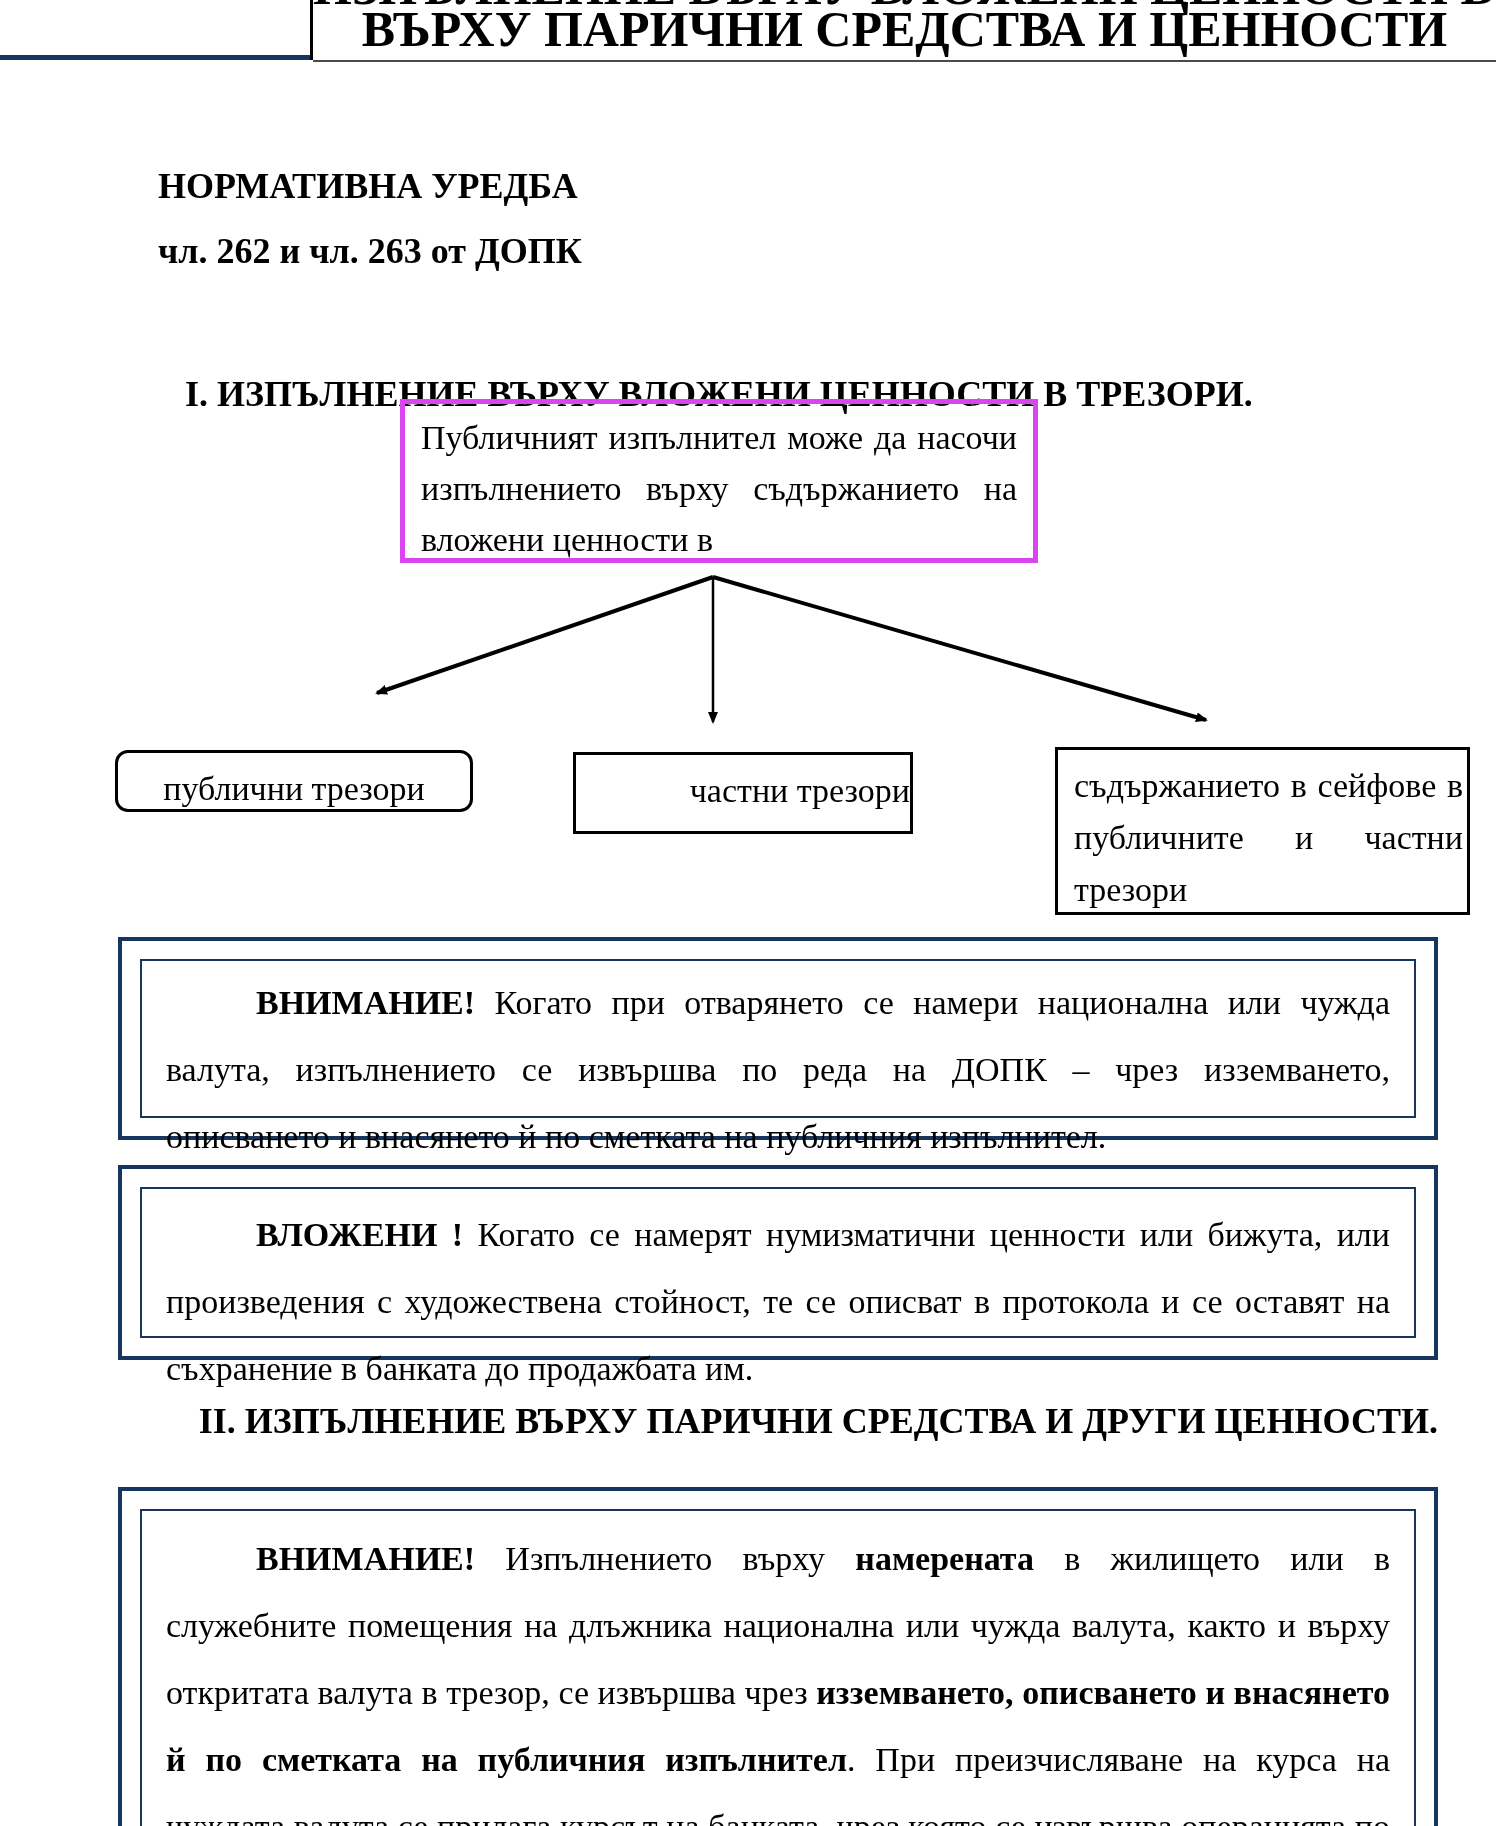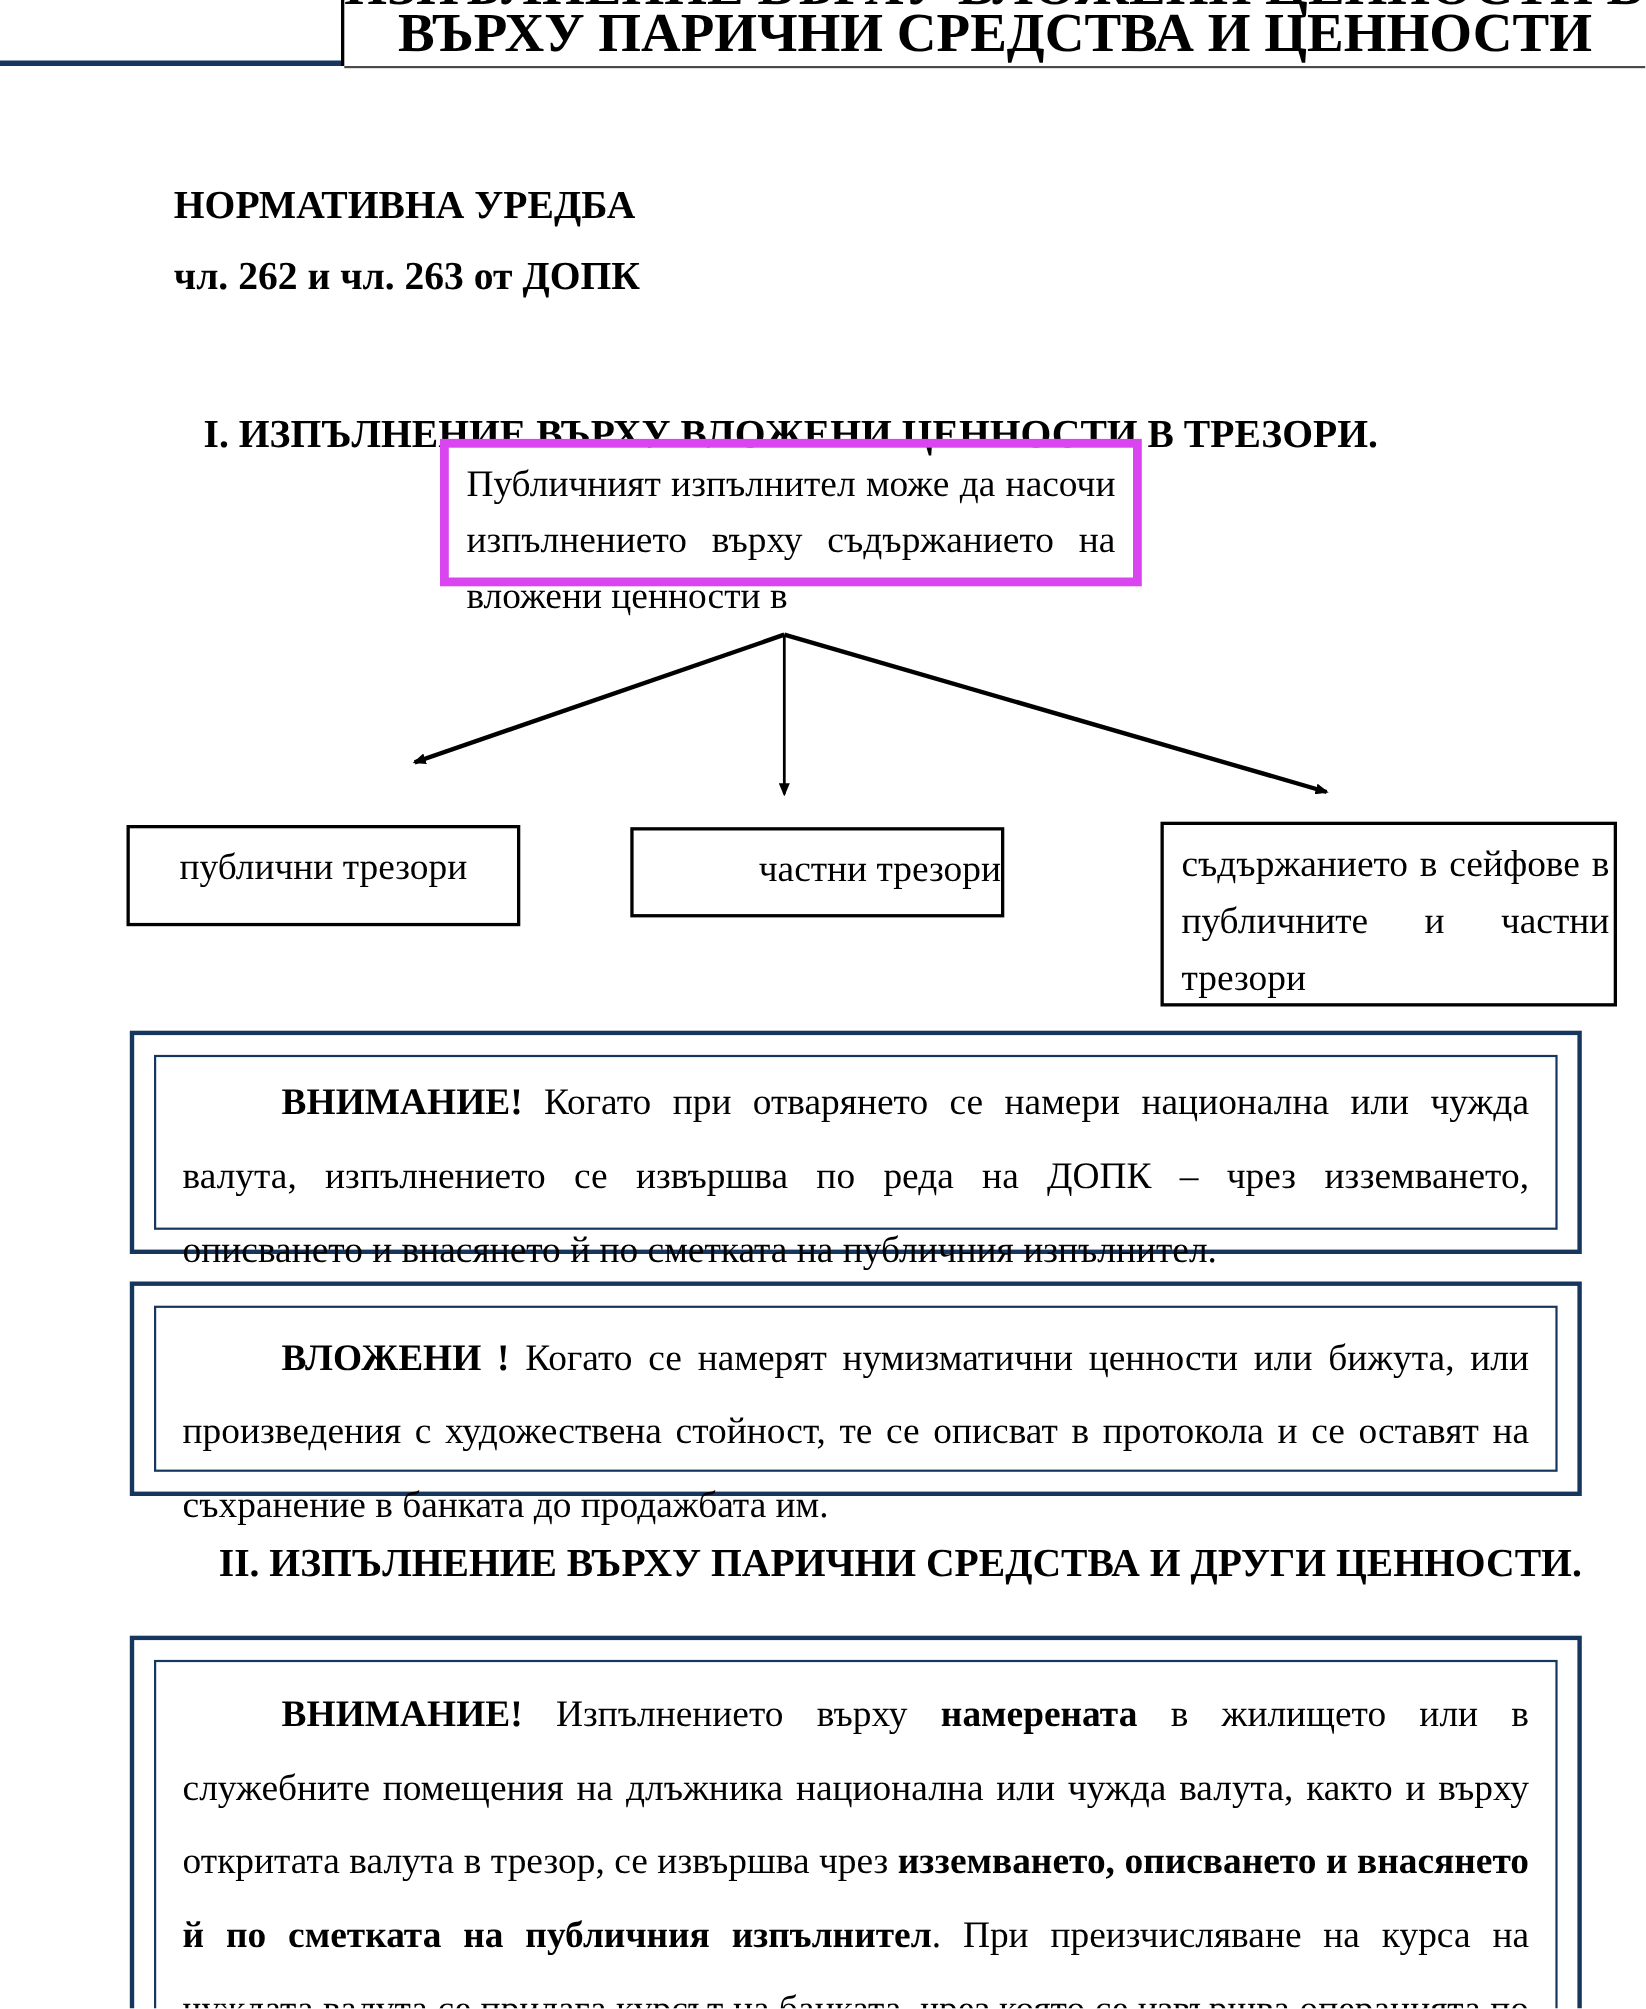--- a/index.html
+++ b/index.html
@@ -38,32 +38,32 @@
   .norm-heading { position: absolute; left: 158px; top: 165px; font-size: 36px; font-weight: bold; white-space: nowrap; }
   .norm-sub     { position: absolute; left: 158px; top: 230px; font-size: 36px; font-weight: bold; white-space: nowrap; }
   .section1-heading { position: absolute; left: 185px; top: 328px; font-size: 36px; font-weight: bold; white-space: nowrap; margin-top: 45px; }
   .section2-heading {
     position: absolute; left: 118px; top: 1400px; width: 1320px;
     font-size: 36px; font-weight: bold; text-align: right; white-space: nowrap;
   }
 
   
   .root-box {
-    position: absolute; left: 400px; top: 399px; width: 638px; height: 134px;
-    border: 8px solid #d946ef; box-sizing: border-box;
+    position: absolute; left: 400px; top: 399px; width: 638px; height: 164px;
+    border: 5px solid #d946ef; box-sizing: border-box;
     padding: 8px 16px 0 16px;
     font-size: 34px; line-height: 51px; text-align: justify;
   }
   .arrows-svg { position: absolute; left: 0; top: 0; pointer-events: none; }
 
   .branch-box {
     position: absolute; border: 3px solid #000000; box-sizing: border-box;
     font-size: 34px;
   }
-  .branch-1 { left: 115px; top: 750px; width: 358px; height: 92px; text-align: center; line-height: 72px; }
+  .branch-1 { left: 115px; top: 750px; width: 358px; height: 62px; text-align: center; line-height: 72px; border-radius: 13px; }
   .branch-2 { left: 573px; top: 752px; width: 340px; height: 82px; text-align: right; line-height: 72px; }
   .branch-3 { left: 1055px; top: 747px; width: 415px; height: 168px; padding: 10px 4px 0 16px; text-align: justify; line-height: 52px; }
 
   
   .attn-outer {
     position: absolute; left: 118px; width: 1320px;
     border: 4px solid #17365D; box-sizing: border-box; padding: 18px;
     background: #ffffff;
   }
   .attn-inner {

